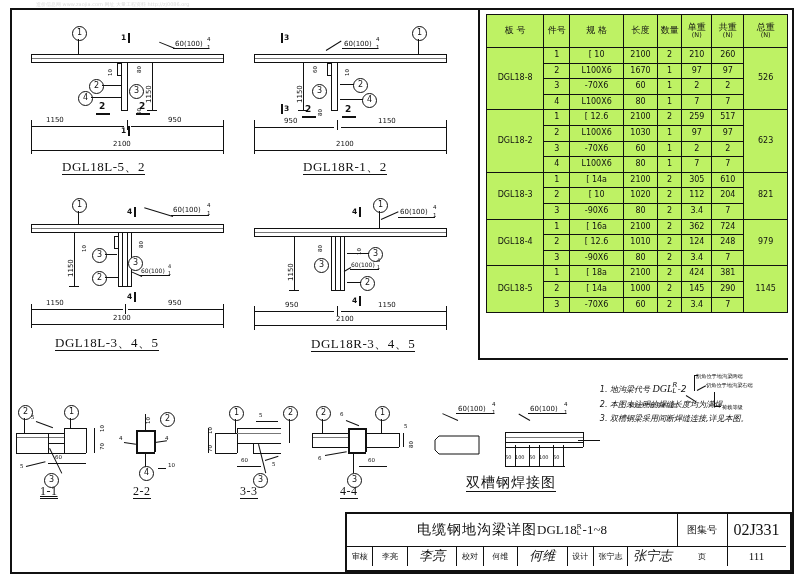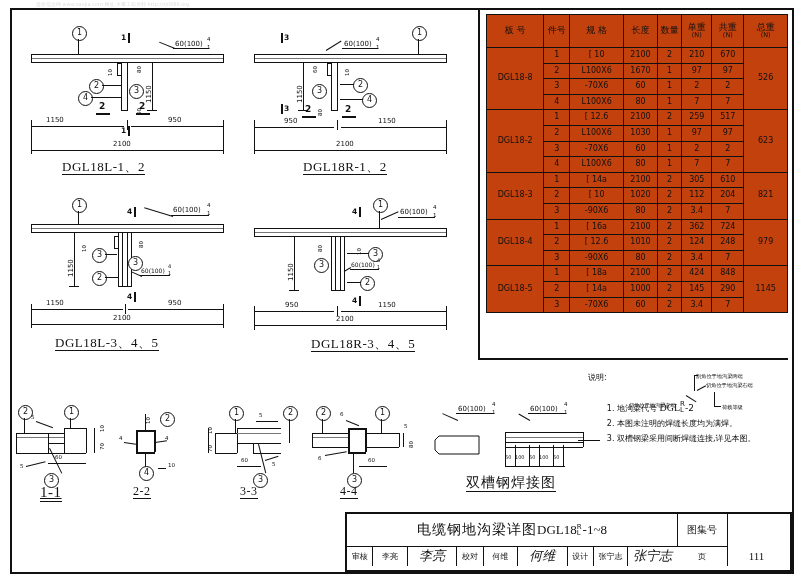--- a/index.html
+++ b/index.html
@@ -27,32 +27,32 @@
   .vl{width:1px;}
   .hl2{height:1.6px;}
   .vl2{width:1.6px;}
 
   
   .bub{position:absolute;width:13px;height:13px;border:1px solid #111;border-radius:50%;
        font-size:8px;line-height:12px;text-align:center;background:#fff;}
 
   
   #bomtable{position:absolute;left:486px;top:14px;width:302px;border-collapse:collapse;
-            font-size:8px;background:#c2410c;}
+            font-size:8px;background:#bef264;}
   #bomtable td,#bomtable th{border:1px solid #111;text-align:center;padding:0;height:14.6px;
             font-weight:normal;line-height:1.05;}
   #bomtable thead th{height:32px;font-size:9px;}
   #bomtable .sub{font-size:6.5px;display:block;}
   #bomtable .grp{font-size:8px;}
 
   
   #notes{position:absolute;left:588px;top:372px;width:196px;height:110px;font-size:8px;line-height:1.55;}
   #notes .hdr{font-size:8px;margin-bottom:2px;}
   #notes li{margin:0 0 2px 0;}
-  #notes ol{margin:16px;padding-left:13px;}
+  #notes ol{margin:9px;padding-left:13px;font-style:italic;}
   .nlabel{position:absolute;font-size:5.2px;white-space:nowrap;color:#111;}
 
   
   #titleblock{position:absolute;left:345px;top:512px;width:443px;height:56px;border:2px solid #111;
               background:#fff;}
   #tb-main{position:absolute;left:0;top:0;width:330px;height:32px;border-right:1.5px solid #111;
            border-bottom:1.5px solid #111;display:flex;align-items:center;justify-content:center;}
   #tb-maintxt{font-size:14px;font-family:"DejaVu Sans","Liberation Sans",sans-serif;letter-spacing:1px;}
   #tb-maintxt .ser{font-family:"Liberation Serif","DejaVu Serif",serif;font-size:13px;letter-spacing:0;}
   .supsub{display:inline-block;font-size:7px;line-height:.92;vertical-align:middle;text-align:left;
@@ -102,21 +102,21 @@
       </tr>
     </thead>
     <tbody id="bom-body">
         <tr>
           <td rowspan="4" class="grp">DGL18-8</td>
           <td>1</td>
           <td>[ 10</td>
           <td>2100</td>
           <td>2</td>
           <td>210</td>
-          <td>670</td>
+          <td>260</td>
           <td rowspan="4">526</td>
         </tr>
         <tr>
           <td>2</td>
           <td>L100X6</td>
           <td>1670</td>
           <td>1</td>
           <td>97</td>
           <td>97</td>
         </tr>
@@ -222,21 +222,21 @@
           <td>3.4</td>
           <td>7</td>
         </tr>
         <tr>
           <td rowspan="3" class="grp">DGL18-5</td>
           <td>1</td>
           <td>[ 18a</td>
           <td>2100</td>
           <td>2</td>
           <td>424</td>
-          <td>848</td>
+          <td>381</td>
           <td rowspan="3">1145</td>
         </tr>
         <tr>
           <td>2</td>
           <td>[ 14a</td>
           <td>1000</td>
           <td>2</td>
           <td>145</td>
           <td>290</td>
         </tr>
@@ -302,21 +302,21 @@
     <div class="ln vl" style="left:127px;top:120px;height:10px;"></div>
 
     <div class="t dimv" style="left:146px;top:103px;">1150</div>
     <div class="ln vl" style="left:152px;top:62px;height:48px;"></div>
     <div class="ln hl" style="left:147px;top:62px;width:10px;"></div>
     <div class="ln hl" style="left:147px;top:110px;width:10px;"></div>
 
     <div class="t dimv" style="left:108px;top:76px;font-size:5.5px;">10</div>
     <div class="t dimv" style="left:137px;top:73px;font-size:5.5px;">80</div>
     <div class="t dimv" style="left:137px;top:115px;font-size:5.5px;">60</div>
-    <div class="t title-u" style="left:62px;top:160px;">DGL18L-1、2</div>
+    <div class="t title-u" style="left:62px;top:160px;">DGL18L-5、2</div>
   </div>
 
   <div>
     <div class="ln hl" style="left:254px;top:54px;width:192px;"></div>
     <div class="ln hl" style="left:254px;top:58px;width:192px;background:#777;"></div>
     <div class="ln hl" style="left:254px;top:62px;width:192px;"></div>
     <div class="ln vl" style="left:254px;top:54px;height:9px;"></div>
     <div class="ln vl" style="left:446px;top:54px;height:9px;"></div>
     <div class="ln vl" style="left:331px;top:62px;height:48px;"></div>
     <div class="ln vl" style="left:337px;top:62px;height:48px;"></div>
@@ -486,21 +486,21 @@
     <div class="ln" style="left:50px;top:448px;width:28px;height:1px;transform:rotate(64deg);transform-origin:left top;"></div>
     <div class="t dim" style="left:31px;top:415px;font-size:5.5px;">5</div>
     <div class="ln" style="left:36px;top:421px;width:18px;height:1px;transform:rotate(20deg);transform-origin:left center;"></div>
     <div class="t dim" style="left:20px;top:464px;font-size:5.5px;">5</div>
     <div class="ln" style="left:26px;top:466px;width:20px;height:1px;transform:rotate(-14deg);transform-origin:left center;"></div>
     <div class="t dimv" style="left:100px;top:450px;font-size:5.5px;">70</div>
     <div class="t dimv" style="left:100px;top:432px;font-size:5.5px;">10</div>
     <div class="ln vl" style="left:94px;top:428px;height:25px;"></div>
     <div class="t dim" style="left:55px;top:455px;font-size:5.5px;">60</div>
     <div class="ln hl" style="left:48px;top:463px;width:38px;"></div>
-    <div class="t title-u" style="left:40px;top:485px;font-size:15px;text-decoration:underline;">1-1</div>
+    <div class="t title-u" style="left:40px;top:485px;font-size:12px;text-decoration:underline;">1-1</div>
   </div>
 
   <div>
     <div class="ln vl2" style="left:136px;top:430px;height:22px;"></div>
     <div class="ln vl2" style="left:154px;top:430px;height:22px;"></div>
     <div class="ln hl2" style="left:136px;top:430px;width:19px;"></div>
     <div class="ln hl2" style="left:136px;top:452px;width:19px;"></div>
     <div class="ln vl" style="left:145px;top:452px;height:18px;"></div>
     <div class="bub" style="left:160px;top:412px;">2</div>
     <div class="bub" style="left:139px;top:466px;">4</div>
@@ -610,21 +610,20 @@
         <div class="ln vl" style="position: absolute; left: 34px; top: -10px; height: 22px;"></div>
         <div class="t dim" style="position: absolute; left: 48px; top: 0px; font-size: 5px;">60</div>
         <div class="ln vl" style="position: absolute; left: 48px; top: -10px; height: 22px;"></div>
         <div class="ln vl" style="position: absolute; left: 58px; top: -10px; height: 22px;"></div>
       </div>
     <div class="ln hl" style="left:505px;top:466px;width:60px;"></div>
     <div class="t title-u" style="left:466px;top:476px;font-size:14px;letter-spacing:1px;">双槽钢焊接图</div>
   </div>
 
   <div id="notes">
-    <div class="hdr">说明:</div>
     <ol>
       <li>
         <span>地沟梁代号</span>
         <span style="position:relative;display:inline-block;">
           <span style="font-family:'Liberation Serif','DejaVu Serif',serif;font-size:10px;">DGL</span><span class="supsub" style="vertical-align:-1px;"><span style="display:block;">R</span><span style="display:block;">L</span></span><span style="font-size:9px;">-2</span>
         </span>
       </li>
       <li>本图未注明的焊缝长度均为满焊。</li>
       <li>双槽钢梁采用间断焊缝连接,详见本图。</li>
     </ol>
@@ -641,20 +640,21 @@
   <div class="ln vl" style="left:714px;top:392px;height:14px;"></div>
   <div class="ln hl" style="left:714px;top:406px;width:7px;"></div>
 
   <div id="titleblock">
     <div id="tb-main">
       <div id="tb-maintxt">
         <span>电缆钢地沟梁详图</span><span class="ser">DGL18</span><span class="supsub"><span style="display:block;">R</span><span style="display:block;">L</span></span><span class="ser">-1~8</span>
       </div>
     </div>
     <div id="tb-atlaslab">图集号</div>
+    <div id="tb-atlasnum">02J331</div>
     <div id="tb-sign">
         <div class="c" style="width: 26px;">审核</div>
         <div class="c" style="width: 34px;">李亮</div>
         <div class="c sig" style="width: 50px;">李亮</div>
         <div class="c" style="width: 26px;">校对</div>
         <div class="c" style="width: 34px;">何维</div>
         <div class="c sig" style="width: 50px;">何维</div>
         <div class="c" style="width: 26px;">设计</div>
         <div class="c" style="width: 34px;">张宁志</div>
         <div class="c sig" style="width: 50px; border-right: none;">张宁志</div>

